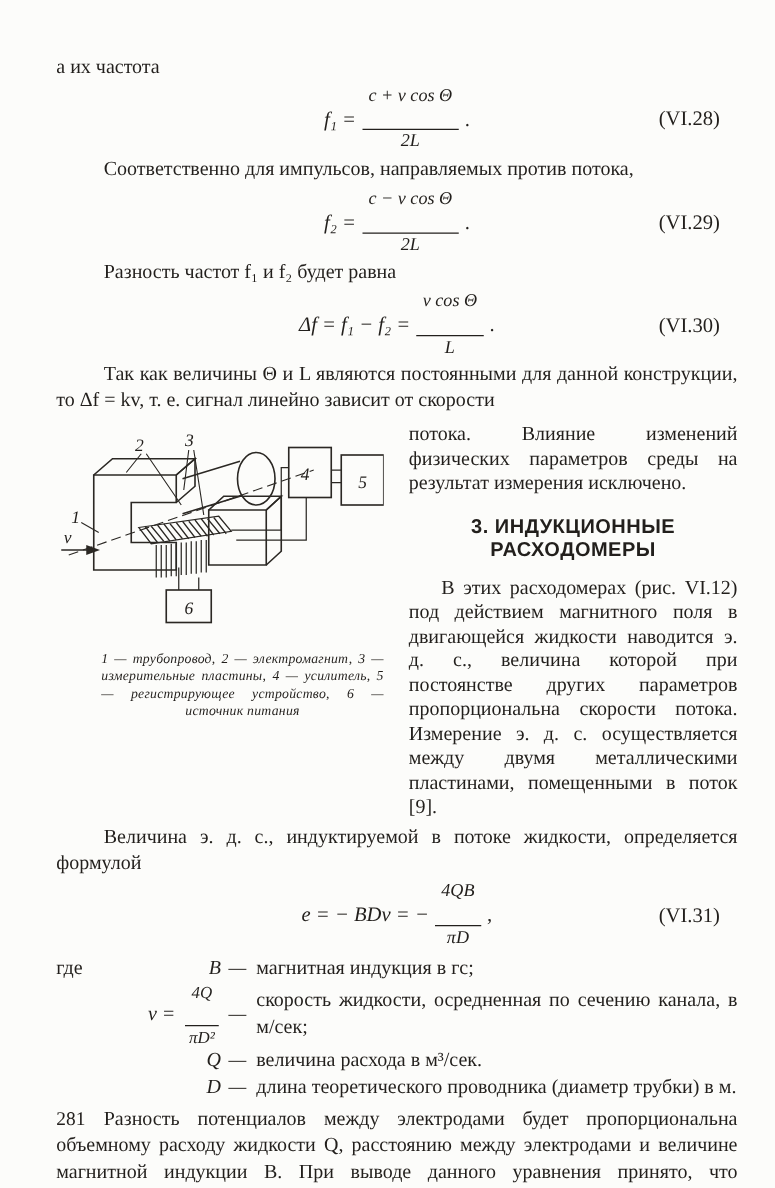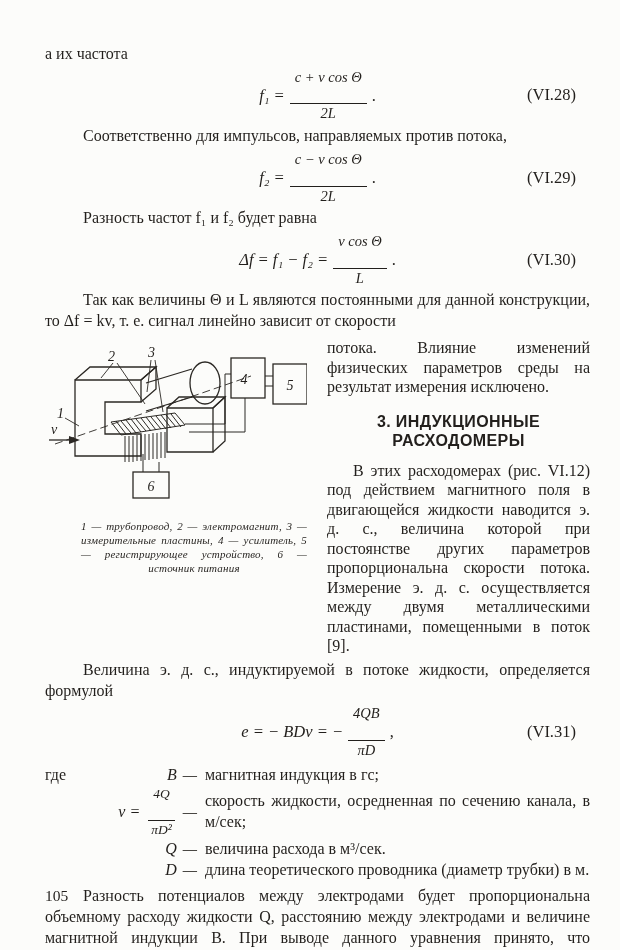--- a/index.html
+++ b/index.html
@@ -248,15 +248,15 @@
       </span>
       <span class="wtext">
         <span>длина теоретического проводника (диаметр трубки) в</span>
         <span class="unit">м.</span>
       </span>
     </div>
   </div>
 
   <p class="just indent" style="margin-top:5px">Разность потенциалов между электродами будет пропорциональна объемному расходу жидкости Q, расстоянию между электродами и величине магнитной индукции B. При выводе данного уравнения принято, что электропроводность жидкости значительно выше электропроводности трубопровода, а толщина стенок мала по сравнению с сечением потока. В таких расходомерах плоскости электродов должны располагаться вертикально во избежание разрыва</p>
 
-  <div class="page-number">105</div>
+  <div class="page-number">281</div>
 
 </div>
 
 </body></html>

